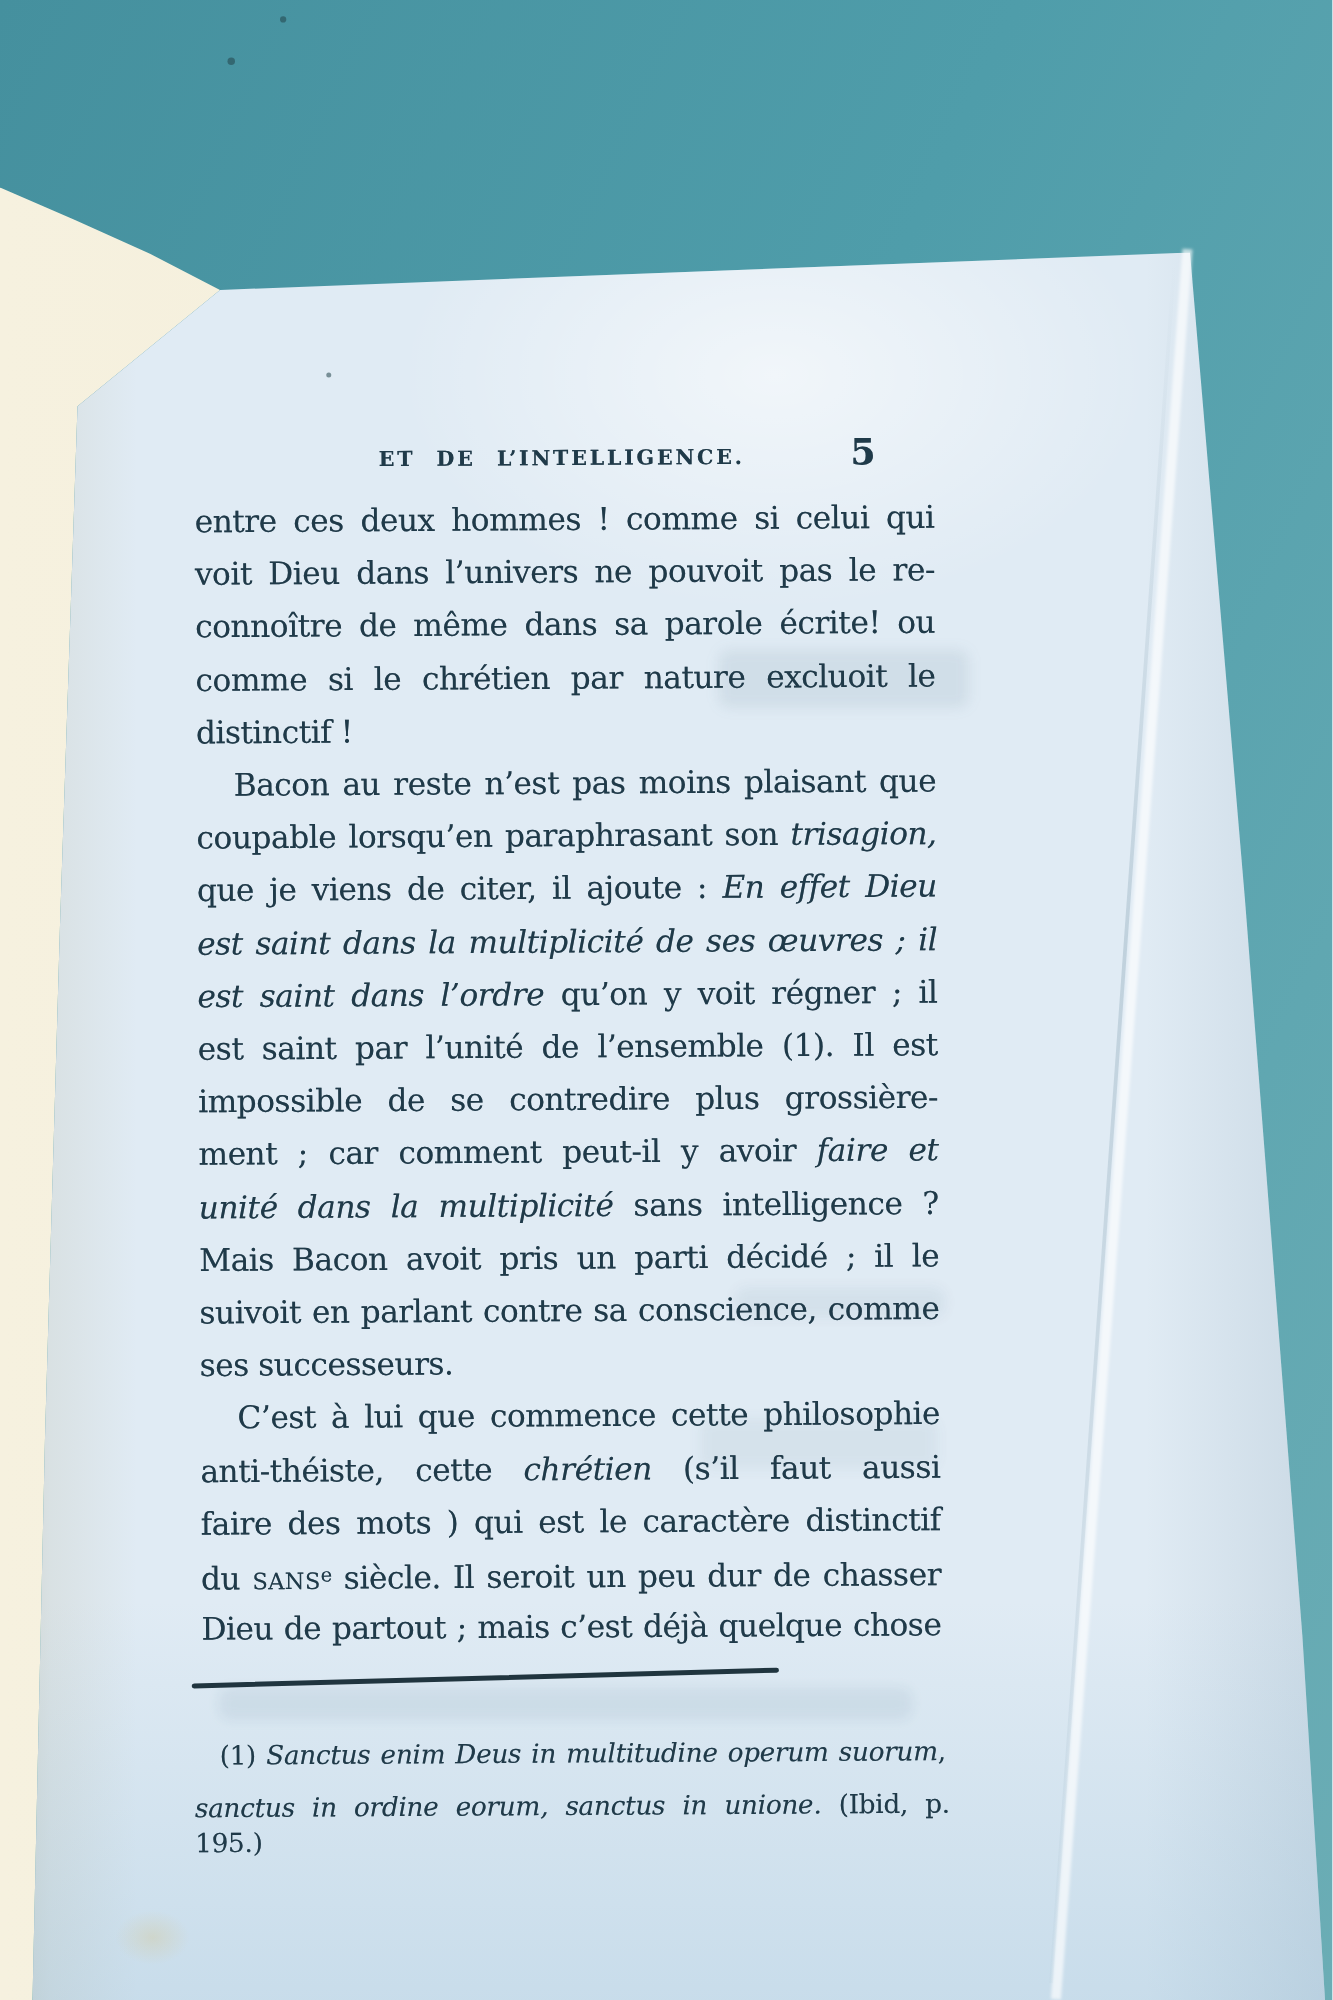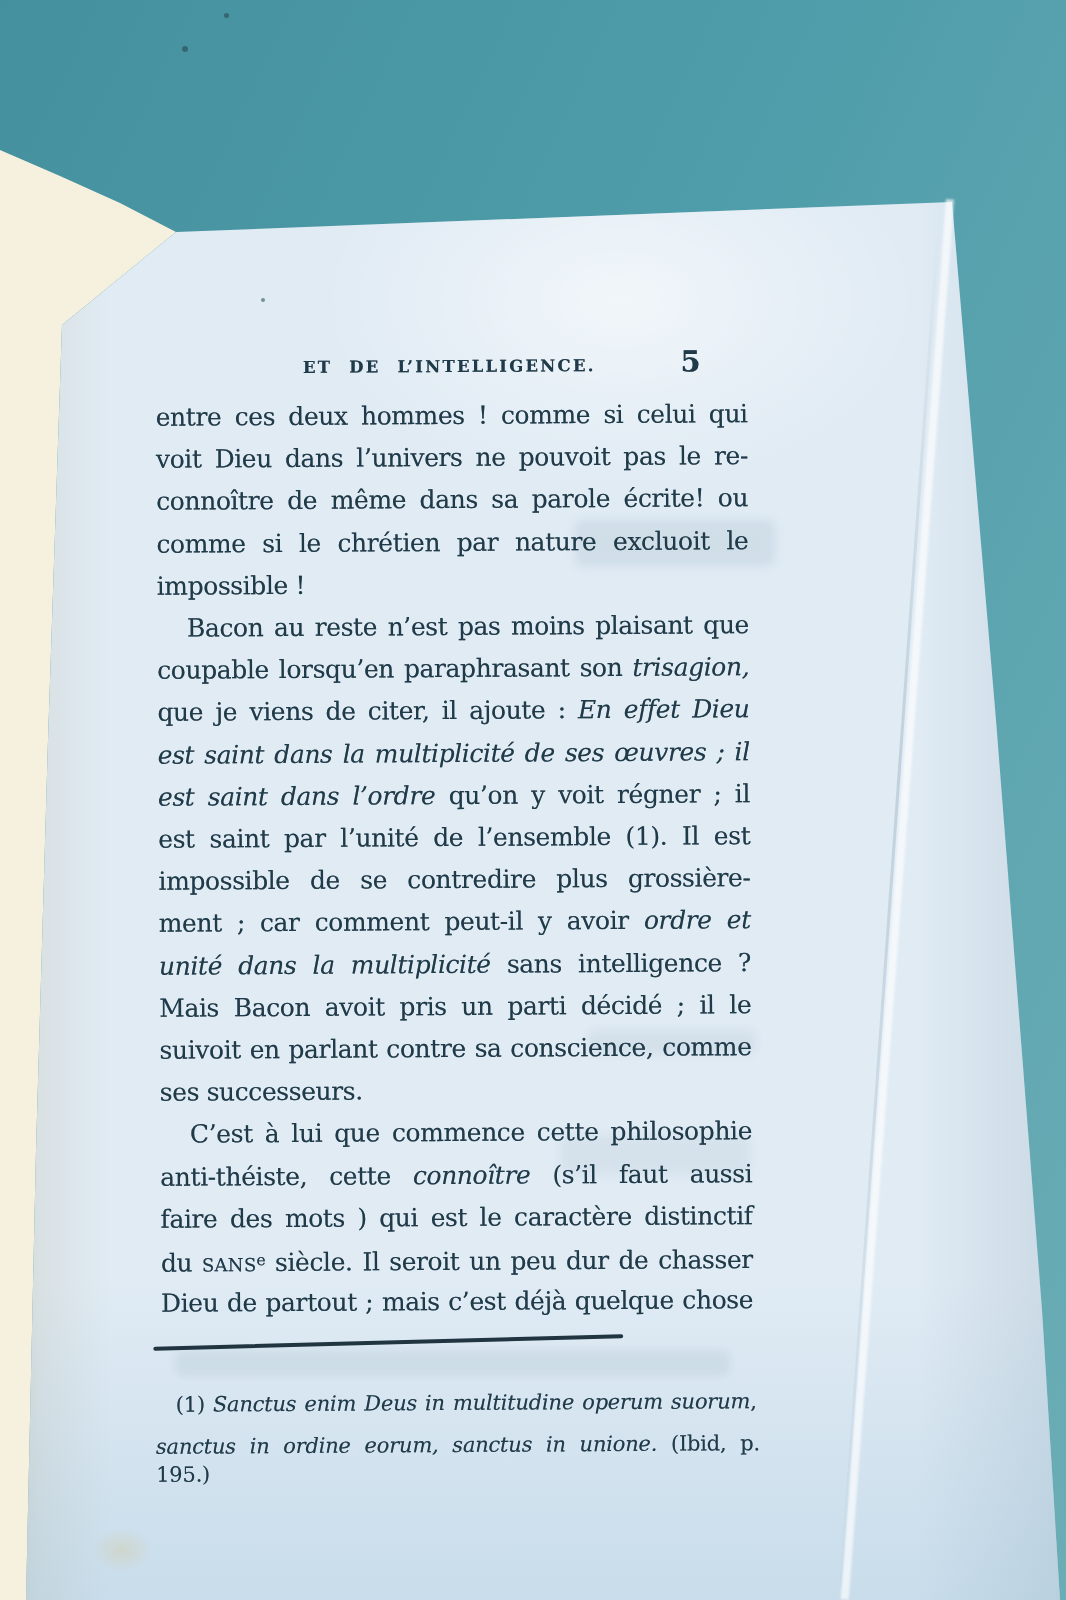--- a/index.html
+++ b/index.html
@@ -106,35 +106,35 @@
   <div class="stain"></div>
 
   <div class="text-layer">
     <div class="running-head">ET DE L’INTELLIGENCE.</div>
     <div class="page-num">5</div>
     <div id="body-lines">
         <div class="bline" style="top: 399px;"><span class="seg-r">entre ces deux hommes ! comme si celui qui</span></div>
         <div class="bline" style="top: 441.2px;"><span class="seg-r">voit Dieu dans l’univers ne pouvoit pas le re-</span></div>
         <div class="bline" style="top: 483.4px;"><span class="seg-r">connoître de même dans sa parole écrite! ou</span></div>
         <div class="bline" style="top: 525.6px;"><span class="seg-r">comme si le chrétien par nature excluoit le</span></div>
-        <div class="bline pend" style="top: 567.8px;"><span class="seg-r">impossible !</span></div>
+        <div class="bline pend" style="top: 567.8px;"><span class="seg-r">distinctif !</span></div>
         <div class="bline indent" style="top: 610px;"><span class="seg-r">Bacon au reste n’est pas moins plaisant que</span></div>
         <div class="bline" style="top: 652.2px;"><span class="seg-r">coupable lorsqu’en paraphrasant son </span><span class="seg-i">trisagion,</span></div>
         <div class="bline" style="top: 694.4px;"><span class="seg-r">que je viens de citer, il ajoute : </span><span class="seg-i">En effet Dieu</span></div>
         <div class="bline" style="top: 736.6px;"><span class="seg-i">est saint dans la multiplicité de ses œuvres ; il</span></div>
         <div class="bline" style="top: 778.8px;"><span class="seg-i">est saint dans l’ordre </span><span class="seg-r">qu’on y voit régner ; il</span></div>
         <div class="bline" style="top: 821px;"><span class="seg-r">est saint par l’unité de l’ensemble (1). Il est</span></div>
         <div class="bline" style="top: 863.2px;"><span class="seg-r">impossible de se contredire plus grossière-</span></div>
-        <div class="bline" style="top: 905.4px;"><span class="seg-r">ment ; car comment peut-il y avoir </span><span class="seg-i">ordre et</span></div>
+        <div class="bline" style="top: 905.4px;"><span class="seg-r">ment ; car comment peut-il y avoir </span><span class="seg-i">faire et</span></div>
         <div class="bline" style="top: 947.6px;"><span class="seg-i">unité dans la multiplicité </span><span class="seg-r">sans intelligence ?</span></div>
         <div class="bline" style="top: 989.8px;"><span class="seg-r">Mais Bacon avoit pris un parti décidé ; il le</span></div>
         <div class="bline" style="top: 1032px;"><span class="seg-r">suivoit en parlant contre sa conscience, comme</span></div>
         <div class="bline pend" style="top: 1074.2px;"><span class="seg-r">ses successeurs.</span></div>
         <div class="bline indent" style="top: 1116.4px;"><span class="seg-r">C’est à lui que commence cette philosophie</span></div>
-        <div class="bline" style="top: 1158.6px;"><span class="seg-r">anti-théiste, cette </span><span class="seg-i">connoître</span><span class="seg-r"> (s’il faut aussi</span></div>
+        <div class="bline" style="top: 1158.6px;"><span class="seg-r">anti-théiste, cette </span><span class="seg-i">chrétien</span><span class="seg-r"> (s’il faut aussi</span></div>
         <div class="bline" style="top: 1200.8px;"><span class="seg-r">faire des mots ) qui est le caractère distinctif</span></div>
         <div class="bline" style="top: 1243px;"><span class="seg-r">du </span><span class="seg-sc">sans</span><span class="seg-sup">e</span><span class="seg-r"> siècle. Il seroit un peu dur de chasser</span></div>
         <div class="bline" style="top: 1285.2px;"><span class="seg-r">Dieu de partout ; mais c’est déjà quelque chose</span></div>
       </div>
     <div class="rule"></div>
     <div id="footnote-lines">
         <div class="fline" style="left: 172px; top: 1389px; width: 581px;"><span class="seg-r">(1) </span><span class="seg-i">Sanctus enim Deus in multitudine operum suorum</span><span class="seg-r">,</span></div>
         <div class="fline" style="left: 152px; top: 1431px; width: 604px;"><span class="seg-i">sanctus in ordine eorum, sanctus in unione.</span><span class="seg-r"> (Ibid, p. 195.)</span></div>
       </div>
   </div>

